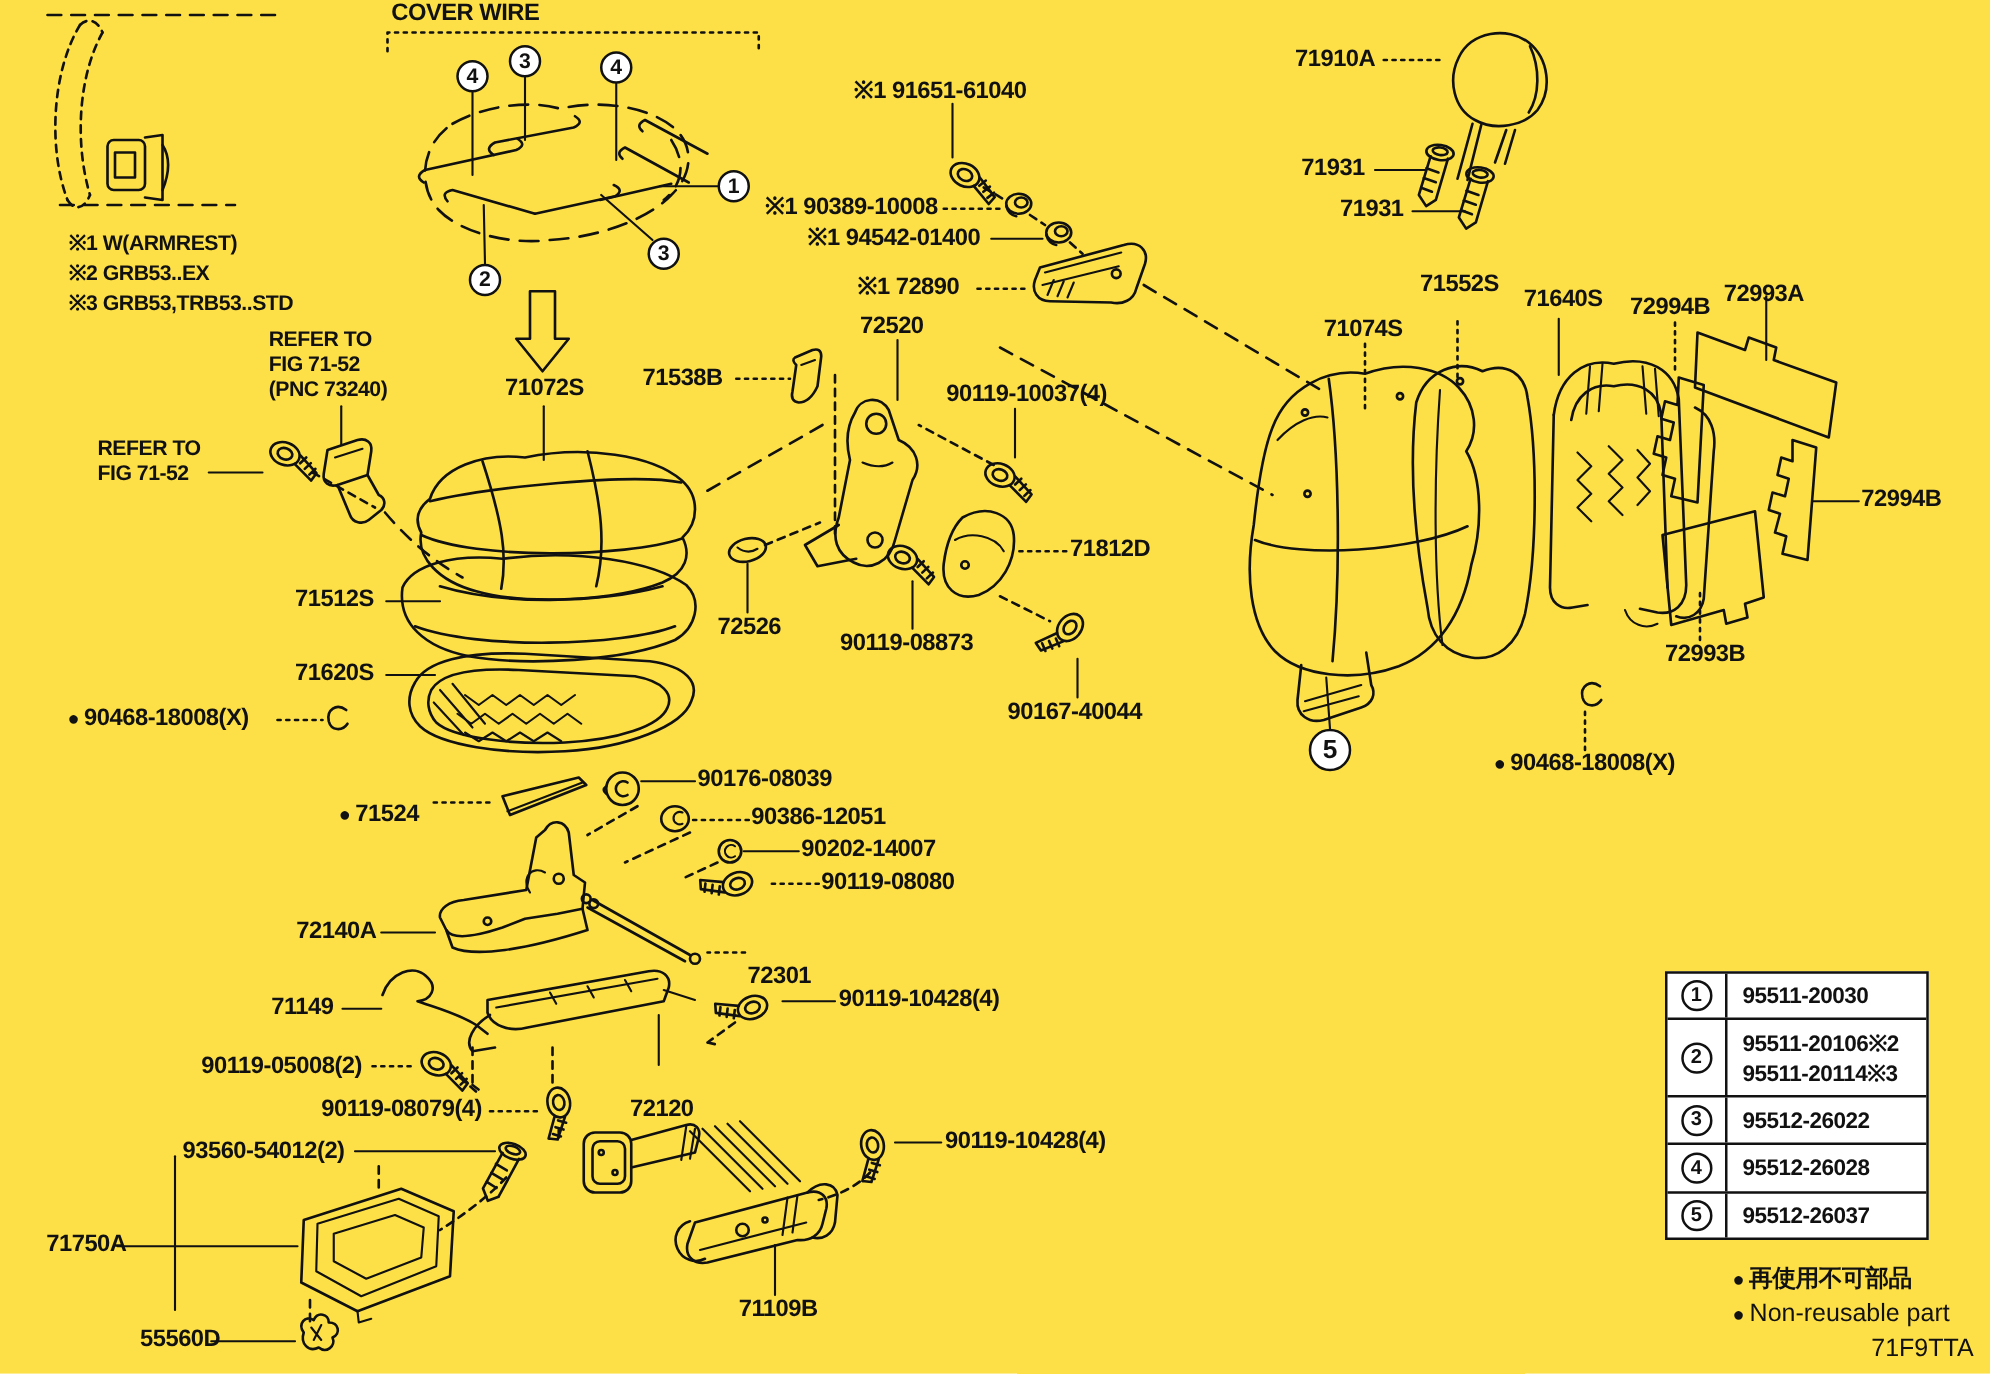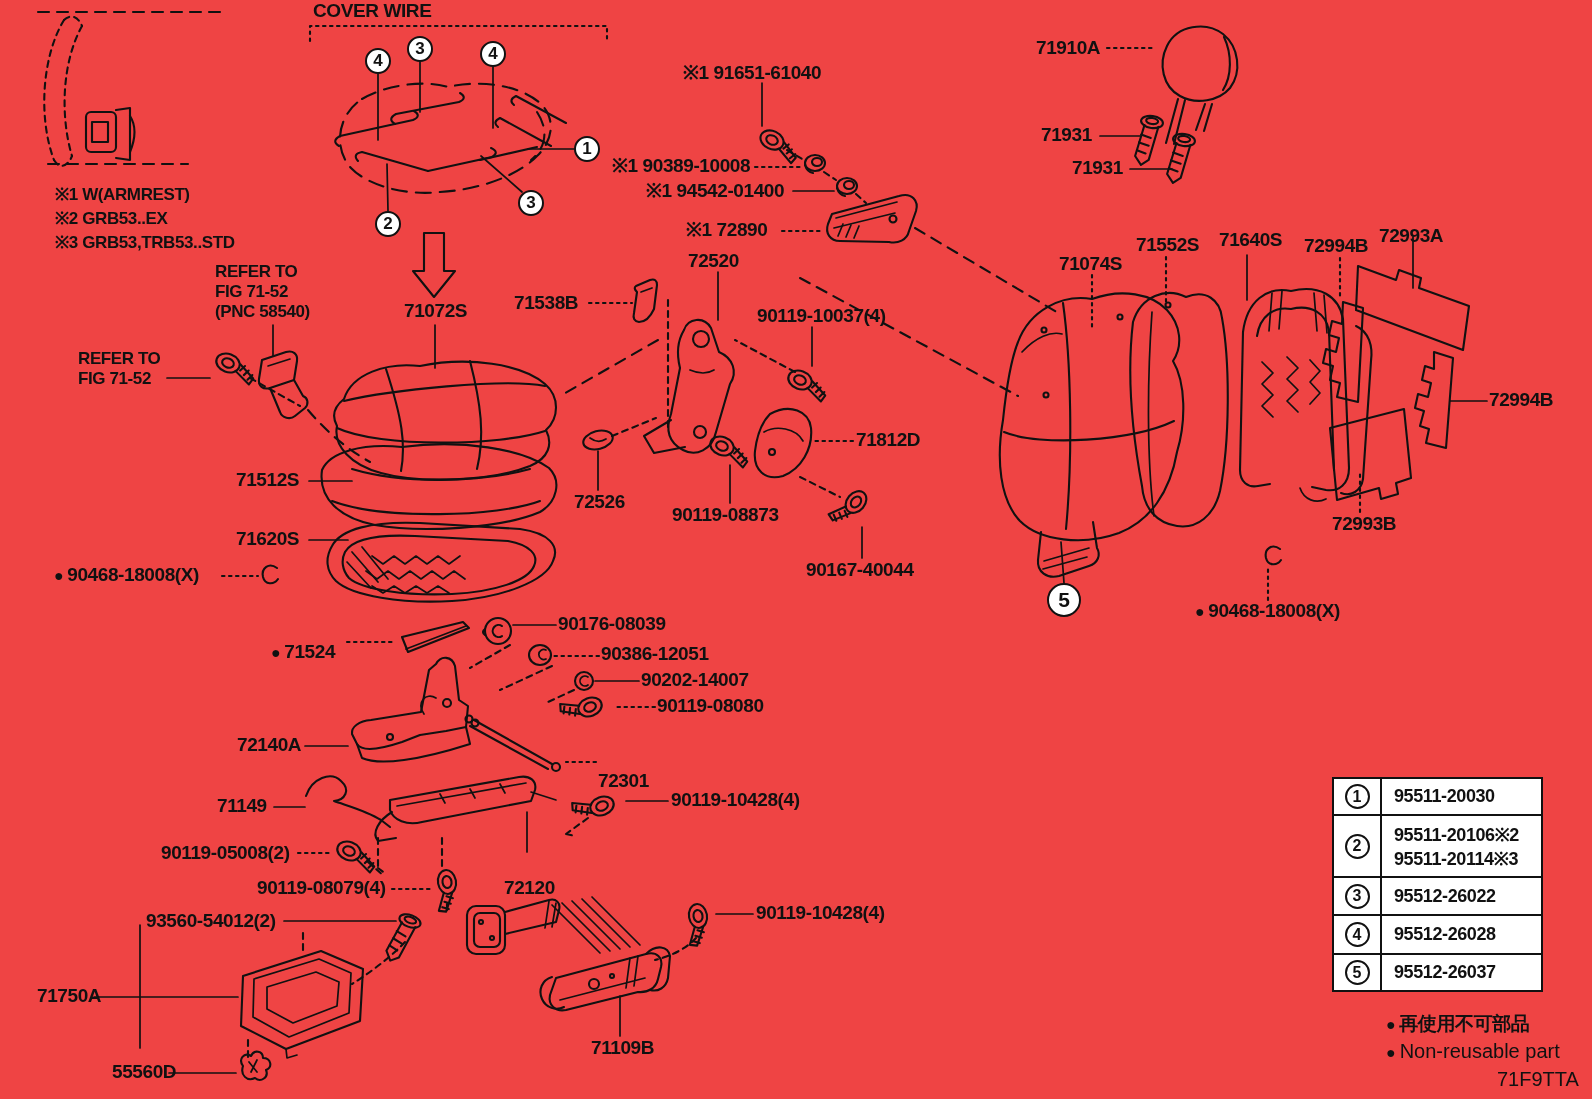--- a/index.html
+++ b/index.html
@@ -1,16 +1,16 @@
 <!DOCTYPE html>
 <html><head>
 <meta charset="utf-8">
 <style>
   html,body{margin:0;padding:0;background:#fff;}
-  .stage{position:relative;width:1592px;height:1099px;background:#ef4444;overflow:hidden;
+  .stage{position:relative;width:1592px;height:1099px;background:#fde047;overflow:hidden;
          font-family:"Liberation Sans",sans-serif;color:#111;}
   svg{position:absolute;left:0;top:0;}
   svg *{stroke:#111;fill:none;stroke-width:2.1;stroke-linecap:round;stroke-linejoin:round;}
   svg .d1{stroke-dasharray:11 8;}   
   svg .d2{stroke-dasharray:2.5 4.5;}
   svg .d3{stroke-dasharray:15 9;}   
   svg .d4{stroke-dasharray:6 5;}    
   svg .thin{stroke-width:1.7;}
   .lbl{position:absolute;font-weight:700;font-size:19px;line-height:1.05;letter-spacing:-0.4px;
        white-space:nowrap;}
@@ -357,21 +357,21 @@
 </svg>
 
 <div class="lbl" style="left:313px;top:1px;">COVER WIRE</div>
 
 <div class="lbl sm" style="left:55px;top:186px;">※1 W(ARMREST)</div>
 <div class="lbl sm" style="left:55px;top:210px;">※2 GRB53..EX</div>
 <div class="lbl sm" style="left:55px;top:234px;">※3 GRB53,TRB53..STD</div>
 
 <div class="lbl sm" style="left:215px;top:263px;">REFER TO</div>
 <div class="lbl sm" style="left:215px;top:283px;">FIG 71-52</div>
-<div class="lbl sm" style="left:215px;top:303px;">(PNC 58540)</div>
+<div class="lbl sm" style="left:215px;top:303px;">(PNC 73240)</div>
 <div class="lbl sm" style="left:78px;top:350px;">REFER TO</div>
 <div class="lbl sm" style="left:78px;top:370px;">FIG 71-52</div>
 
 <div class="lbl" style="left:683px;top:63px;">※1 91651-61040</div>
 <div class="lbl" style="left:612px;top:156px;">※1 90389-10008</div>
 <div class="lbl" style="left:646px;top:181px;">※1 94542-01400</div>
 <div class="lbl" style="left:686px;top:220px;">※1 72890</div>
 <div class="lbl" style="left:688px;top:251px;">72520</div>
 <div class="lbl" style="left:514px;top:293px;">71538B</div>
 <div class="lbl" style="left:404px;top:301px;">71072S</div>
@@ -400,21 +400,21 @@
 <div class="lbl" style="left:146px;top:911px;">93560-54012(2)</div>
 <div class="lbl" style="left:756px;top:903px;">90119-10428(4)</div>
 <div class="lbl" style="left:37px;top:986px;">71750A</div>
 <div class="lbl" style="left:112px;top:1062px;">55560D</div>
 <div class="lbl" style="left:591px;top:1038px;">71109B</div>
 
 <div class="lbl" style="left:1036px;top:38px;">71910A</div>
 <div class="lbl" style="left:1041px;top:125px;">71931</div>
 <div class="lbl" style="left:1072px;top:158px;">71931</div>
 <div class="lbl" style="left:1059px;top:254px;">71074S</div>
-<div class="lbl" style="left:1136px;top:235px;">71552S</div>
+<div class="lbl" style="left:1136px;top:218px;">71552S</div>
 <div class="lbl" style="left:1219px;top:230px;">71640S</div>
 <div class="lbl" style="left:1304px;top:236px;">72994B</div>
 <div class="lbl" style="left:1379px;top:226px;">72993A</div>
 <div class="lbl" style="left:1489px;top:390px;">72994B</div>
 <div class="lbl" style="left:1332px;top:514px;">72993B</div>
 <div class="lbl" style="left:1195px;top:601px;"><span class="b">●</span><span>90468-18008(X)</span></div>
 
 <div class="callout" style="left:365px;top:48px;">4</div>
 <div class="callout" style="left:407px;top:36px;">3</div>
 <div class="callout" style="left:480px;top:41px;">4</div>

